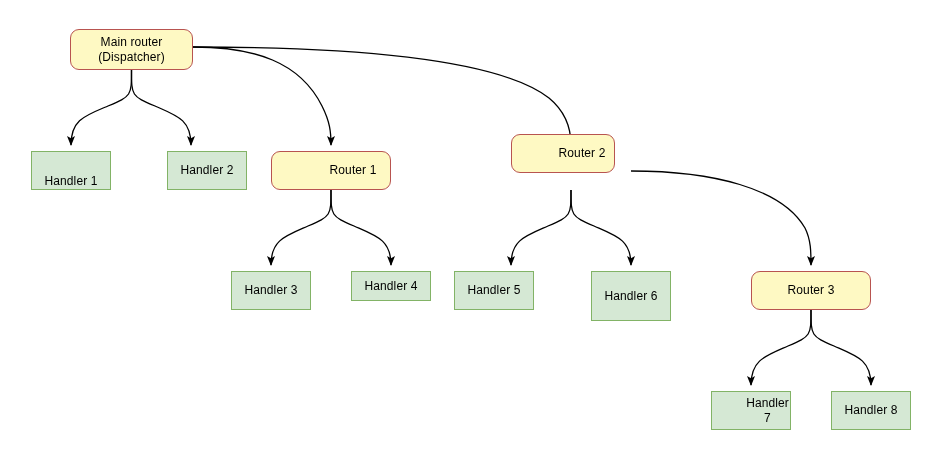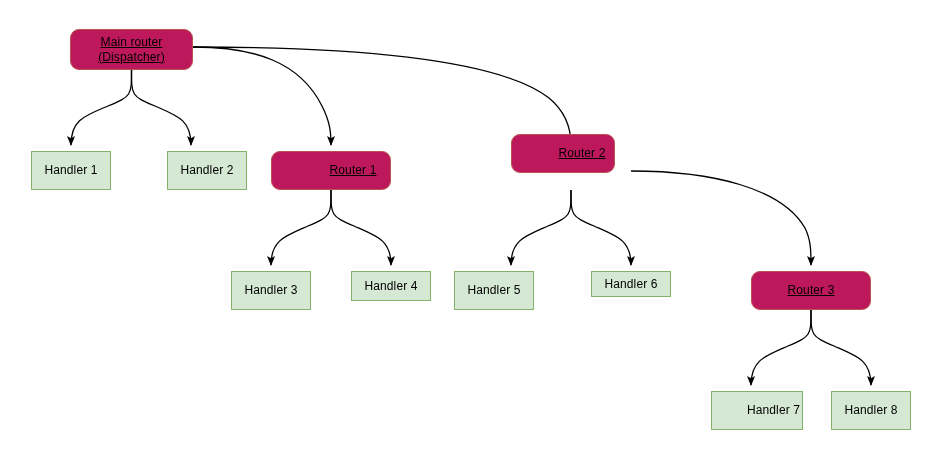--- a/index.html
+++ b/index.html
@@ -34,24 +34,23 @@
     align-items: center;
     justify-content: center;
     text-align: center;
     font-size: 12px;
     line-height: 15px;
     letter-spacing: 0.1px;
     color: #000000;
     white-space: pre-line;
   }
   .node-router {
-    background: #be185d;
+    background: #fef9c3;
     border: 1px solid #b85450;
     border-radius: 9px;
-    text-decoration: underline;
   }
   .node-handler {
     background: #d5e8d4;
     border: 1px solid #82b366;
     border-radius: 0;
   }
   .node-label {
     display: block;
     white-space: pre-line;
   }
@@ -89,21 +88,21 @@
     <path d="M 811,310 C 811,336 811,336 788,346 C 765,356 751,360 751,385" fill="none" stroke="#000000" stroke-width="1.3" marker-end="url(#arrowhead)"></path>
 
     <path d="M 811,310 C 811,336 811,336 834,346 C 857,356 871,360 871,385" fill="none" stroke="#000000" stroke-width="1.3" marker-end="url(#arrowhead)"></path>
   </svg>
 
   <div class="node node-router" style="left:70px; top:29px; width:123px; height:41px;">
     <span class="node-label">Main router
 (Dispatcher)</span>
   </div>
 
-  <div class="node node-handler" style="left:31px; top:151px; width:80px; height:39px;">
+  <div class="node node-handler" style="left:31px; top:151px; width:80px; height:39px;align-items:flex-end;">
     <span class="node-label">Handler 1</span>
   </div>
 
   <div class="node node-handler" style="left:151px; top:151px; width:80px; height:39px;margin-left:16px;">
     <span class="node-label">Handler 2</span>
   </div>
 
   <div class="node node-router" style="left:271px; top:151px; width:120px; height:39px;padding-left:44px;">
     <span class="node-label">Router 1</span>
   </div>
@@ -117,29 +116,29 @@
   </div>
 
   <div class="node node-handler" style="left:351px; top:271px; width:80px; height:30px;">
     <span class="node-label">Handler 4</span>
   </div>
 
   <div class="node node-handler" style="left:454px; top:271px; width:80px; height:39px;">
     <span class="node-label">Handler 5</span>
   </div>
 
-  <div class="node node-handler" style="left:591px; top:271px; width:80px; height:26px;">
+  <div class="node node-handler" style="left:591px; top:271px; width:80px; height:50px;">
     <span class="node-label">Handler 6</span>
   </div>
 
   <div class="node node-router" style="left:751px; top:271px; width:120px; height:39px;">
     <span class="node-label">Router 3</span>
   </div>
 
-  <div class="node node-handler" style="left:711px; top:391px; width:92px; height:39px;padding-left:33px;">
+  <div class="node node-handler" style="left:711px; top:391px; width:80px; height:39px;padding-left:33px;">
     <span class="node-label">Handler 7</span>
   </div>
 
   <div class="node node-handler" style="left:831px; top:391px; width:80px; height:39px;text-align:center;">
     <span class="node-label">Handler 8</span>
   </div>
 
 </div>
 
 </body></html>

